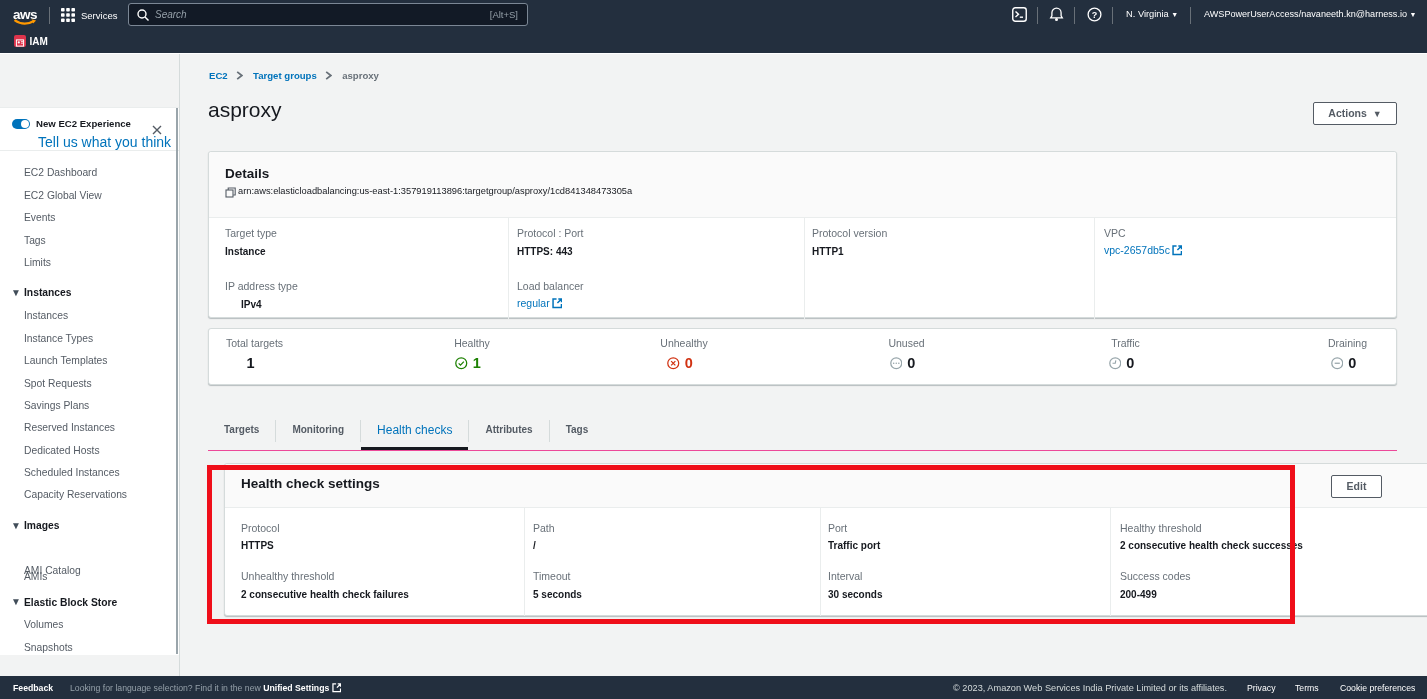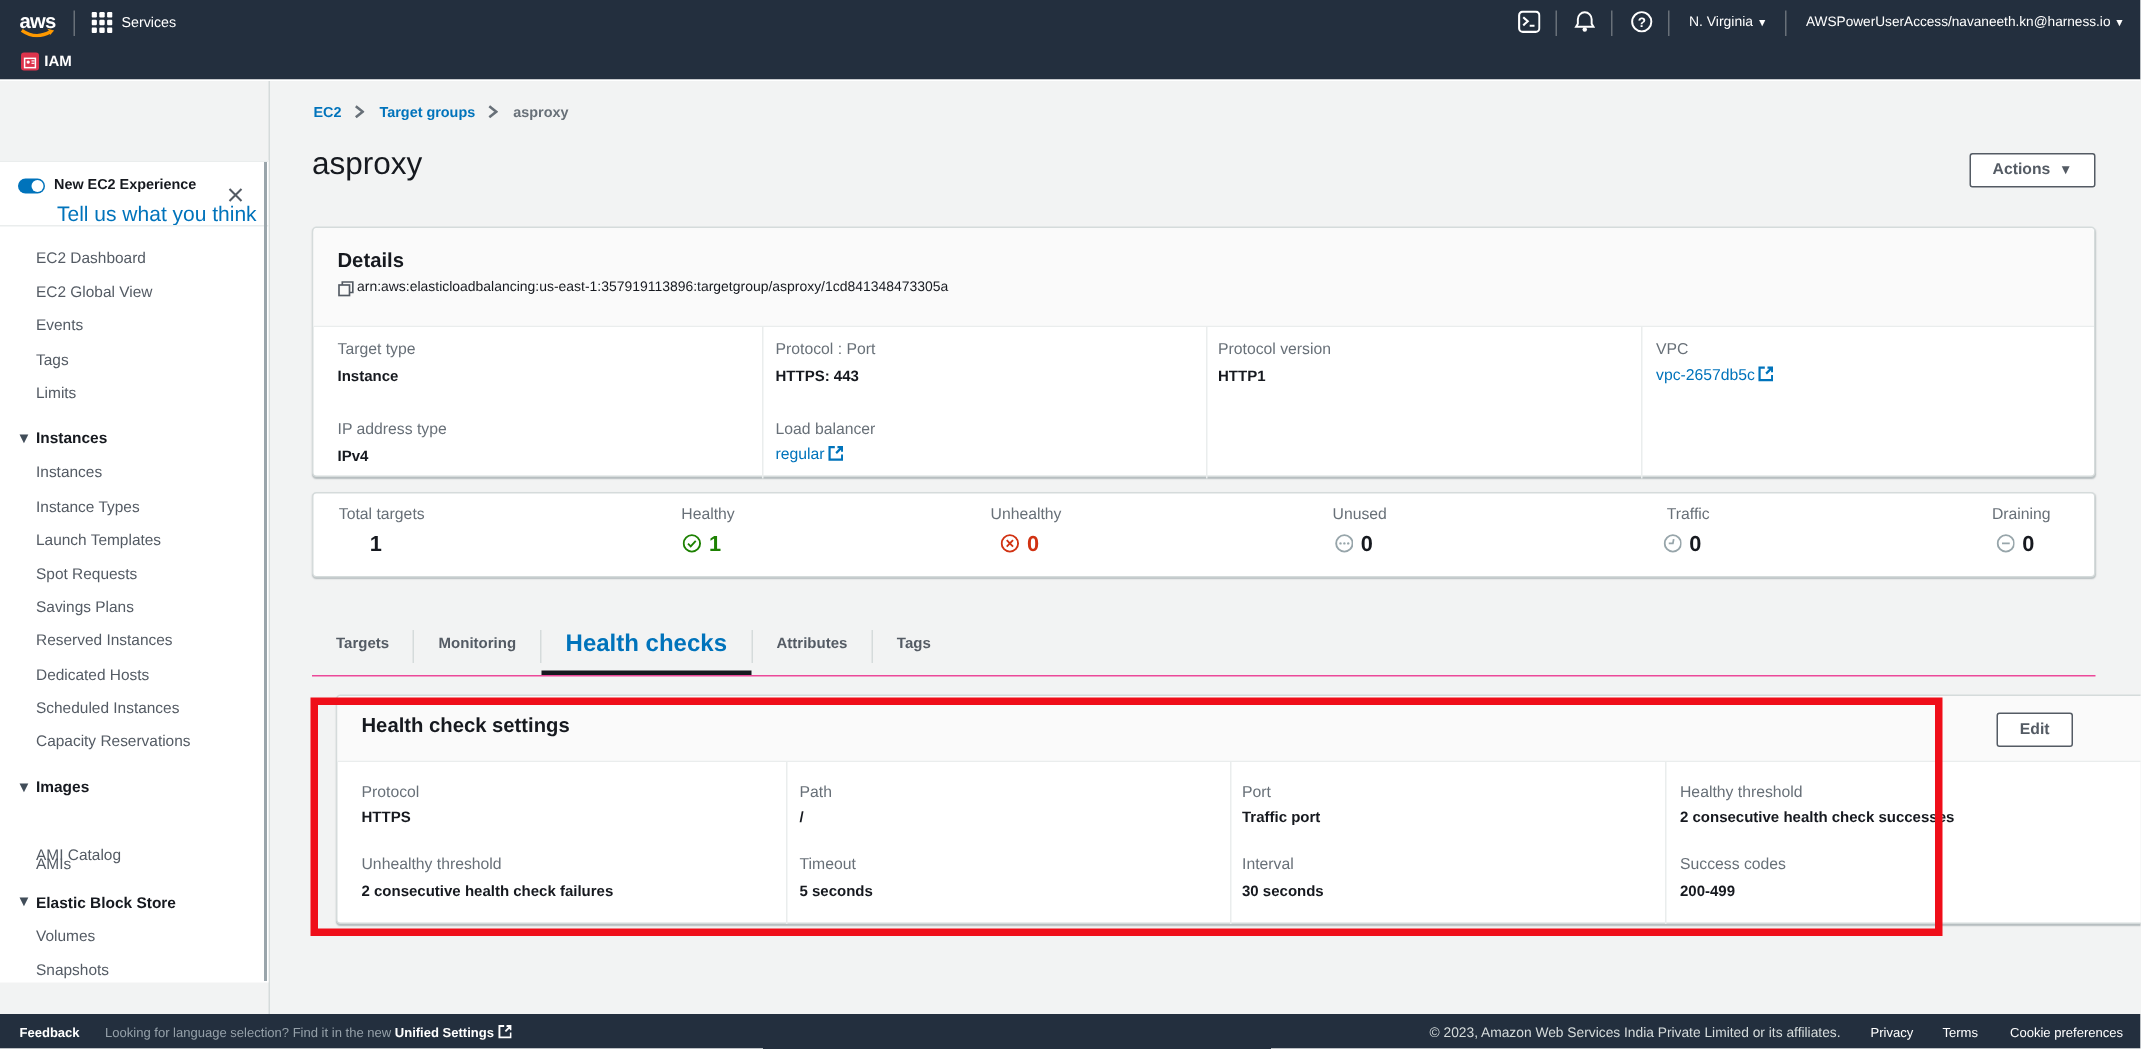--- a/index.html
+++ b/index.html
@@ -48,20 +48,28 @@
       <rect x="0" y="5.2" width="3.6" height="3.6" rx="0.8"></rect>
         <rect x="5.2" y="5.2" width="3.6" height="3.6" rx="0.8"></rect>
         <rect x="10.4" y="5.2" width="3.6" height="3.6" rx="0.8"></rect>
       <rect x="0" y="10.4" width="3.6" height="3.6" rx="0.8"></rect>
         <rect x="5.2" y="10.4" width="3.6" height="3.6" rx="0.8"></rect>
         <rect x="10.4" y="10.4" width="3.6" height="3.6" rx="0.8"></rect>
     </g>
   </svg>
   <span class="tb-txt" style="left:81px;top:10px">Services</span>
 
+  <div id="searchbox">
+    <svg class="abs" style="left:7px;top:4px" width="14" height="14" viewBox="0 0 14 14">
+      <circle cx="6" cy="6" r="4" fill="none" stroke="#fff" stroke-width="1.4"></circle>
+      <line x1="9" y1="9" x2="12.5" y2="12.5" stroke="#fff" stroke-width="1.4"></line>
+    </svg>
+    <span class="abs" style="left:26px;top:5px;font-size:10px;font-style:italic;color:#95a0a9">Search</span>
+    <span class="abs" style="right:9px;top:5px;font-size:9.5px;color:#95a0a9">[Alt+S]</span>
+  </div>
 
   <svg class="abs" style="left:1012px;top:7px" width="15" height="15" viewBox="0 0 15 15">
     <rect x="0.75" y="0.75" width="13.5" height="13.5" rx="2.5" fill="none" stroke="#fff" stroke-width="1.4"></rect>
     <path d="M3.5 4.5 l3 2.7 l-3 2.7" fill="none" stroke="#fff" stroke-width="1.4"></path>
     <line x1="7.8" y1="10.2" x2="11" y2="10.2" stroke="#fff" stroke-width="1.4"></line>
   </svg>
   <div class="tb-sep" style="left:1037px"></div>
   <svg class="abs" style="left:1049px;top:7px" width="15" height="15" viewBox="0 0 15 15">
     <path d="M7.5 1.2 a 4.6 4.6 0 0 1 4.6 4.6 l 0 3 l 1.2 2 l -11.6 0 l 1.2 -2 l 0 -3 a 4.6 4.6 0 0 1 4.6 -4.6 Z" fill="none" stroke="#fff" stroke-width="1.3"></path>
     <circle cx="7.5" cy="12.6" r="1.5" fill="#fff"></circle>
@@ -157,21 +165,21 @@
         <span style="margin-left:13px;color:#16191f">arn:aws:elasticloadbalancing:us-east-1:357919113896:targetgroup/asproxy/1cd841348473305a</span>
       </div>
     </div>
     <div class="cdiv" style="left:299px;top:66px;height:101px"></div>
     <div class="cdiv" style="left:595px;top:66px;height:101px"></div>
     <div class="cdiv" style="left:885px;top:66px;height:101px"></div>
 
     <div class="abs lbl" style="left:16px;top:74.5px">Target type</div>
     <div class="abs val" style="left:16px;top:93.5px">Instance</div>
     <div class="abs lbl" style="left:16px;top:127.5px">IP address type</div>
-    <div class="abs val" style="left:16px;top:146.5px">IPv4</div>
+    <div class="abs val" style="left:32px;top:146.5px">IPv4</div>
 
     <div class="abs lbl" style="left:308px;top:74.5px">Protocol : Port</div>
     <div class="abs val" style="left:308px;top:93.5px">HTTPS: 443</div>
     <div class="abs lbl" style="left:308px;top:127.5px">Load balancer</div>
     <div class="abs" style="left:308px;top:145px;font-size:10.5px;white-space:nowrap"><span class="link">regular</span><svg width="10.5" height="10.5" viewBox="0 0 12 12" style="vertical-align:-1.5px;margin-left:2px">
           <path d="M10.8 6.8 V10.8 H1.2 V1.2 H5.2 M6.2 5.8 L10.8 1.2 M7.2 1.2 H10.8 V4.8" fill="none" stroke="#0073bb" stroke-width="1.7"></path>
         </svg></div>
 
     <div class="abs lbl" style="left:603px;top:74.5px">Protocol version</div>
     <div class="abs val" style="left:603px;top:93.5px">HTTP1</div>
@@ -225,21 +233,21 @@
           </svg>0</div>
       </div>
     </div>
 
   <div id="tabs" class="abs" style="left:208px;top:417px;width:1189px;height:34px">
       <div style="display:flex;height:34px;border-bottom:1px solid #ec4899;width:1189px">
         <div style="padding:0 16px 5px;font-size:10px;font-weight:bold;color:#545b64;display:flex;align-items:center;border-bottom:3px solid transparent;">Targets</div>
         <div style="width:1px;height:22px;background:#d5dbdb;margin-top:3px"></div>
         <div style="padding:0 16px 5px;font-size:10px;font-weight:bold;color:#545b64;display:flex;align-items:center;border-bottom:3px solid transparent;">Monitoring</div>
         <div style="width:1px;height:22px;background:#d5dbdb;margin-top:3px"></div>
-        <div style="padding:0 16px 5px;font-size:16px;font-weight:bold;color:#0073bb;display:flex;align-items:center;border-bottom:3px solid #16191f;">Health checks</div>
+        <div style="padding:0 16px 5px;font-size:12px;font-weight:normal;color:#0073bb;display:flex;align-items:center;border-bottom:3px solid #16191f;">Health checks</div>
         <div style="width:1px;height:22px;background:#d5dbdb;margin-top:3px"></div>
         <div style="padding:0 16px 5px;font-size:10px;font-weight:bold;color:#545b64;display:flex;align-items:center;border-bottom:3px solid transparent;">Attributes</div>
         <div style="width:1px;height:22px;background:#d5dbdb;margin-top:3px"></div>
         <div style="padding:0 16px 5px;font-size:10px;font-weight:bold;color:#545b64;display:flex;align-items:center;border-bottom:3px solid transparent;">Tags</div>
         <div style="flex:1"></div>
       </div>
     </div>
 
   <div class="card" style="left:224px;top:463px;width:1255px;height:153px">
     <div class="card-head" style="height:44px;padding:11.5px 0 0 16px">

